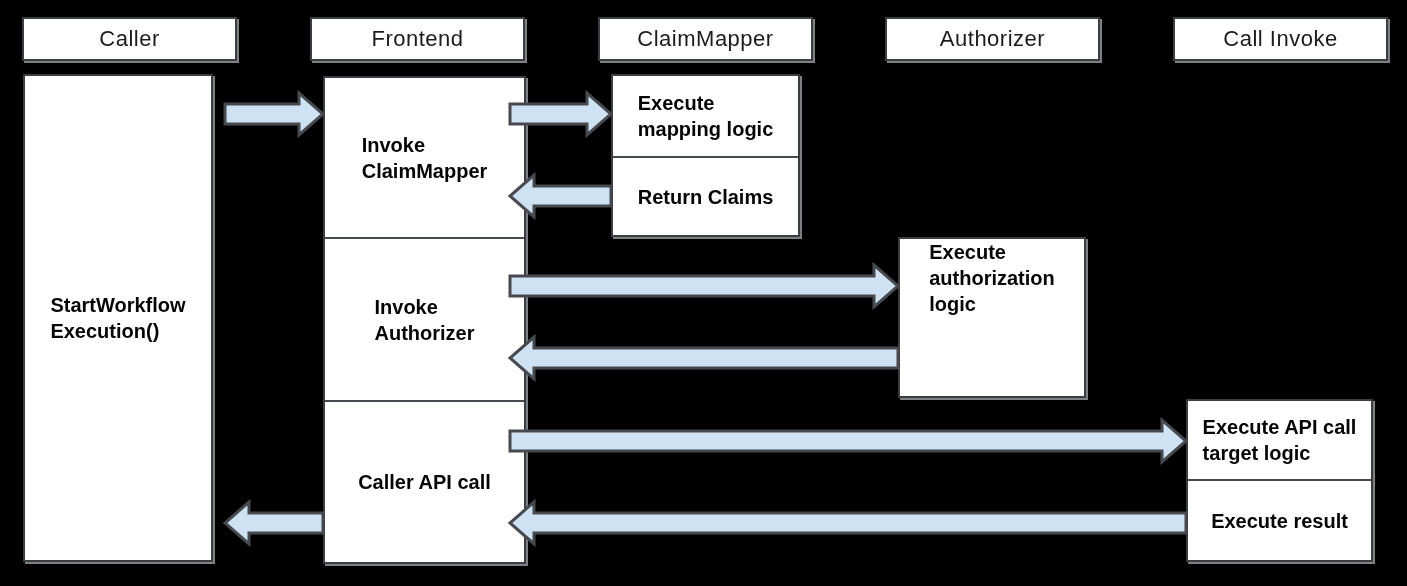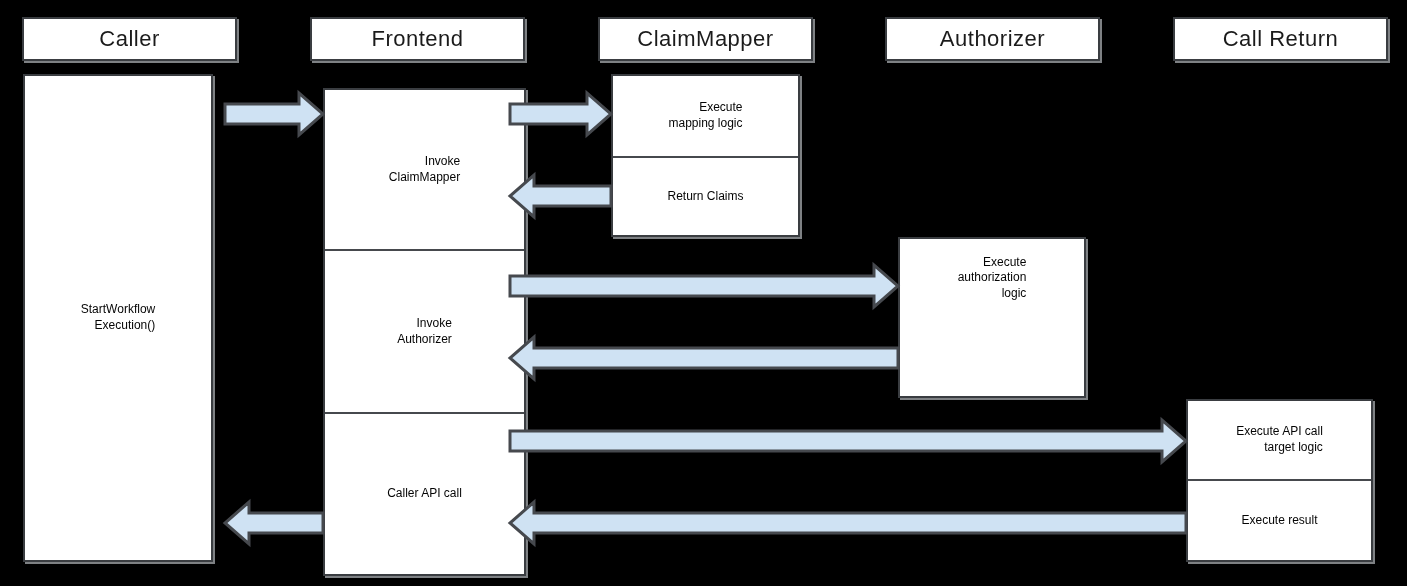--- a/index.html
+++ b/index.html
@@ -17,22 +17,22 @@
     font-size:22px;letter-spacing:.5px;color:var(--c-header_text,#1b1b1b);
   }
   .box,.stack{
     position:absolute;box-sizing:border-box;
     background:var(--c-box_fill,#fff);
     border:2px solid var(--c-box_border,#3a3d41);
     box-shadow:2px 2px 0 var(--c-box_shadow,#7e8184);
   }
   .stack{display:flex;flex-direction:column;}
   .row,.box{
-    display:flex;align-items:center;justify-content:center;text-align:right;
-    font-weight:normal;font-size:12px;line-height:1.3;white-space:pre-line;
+    display:flex;align-items:center;justify-content:center;text-align:left;
+    font-weight:bold;font-size:20px;line-height:1.3;white-space:pre-line;
     color:var(--c-body_text,#050505);
   }
   .row{flex:0 0 auto;}
   .row.grow{flex:1 1 auto;}
   .row + .row{border-top:2px solid var(--c-box_divider,#46494d);}
   svg.arrows{position:absolute;left:0;top:0;pointer-events:none;}
   svg.arrows polygon{
     fill:var(--c-arrow_fill,#cfe2f3);
     stroke:var(--c-arrow_stroke,#46494e);
     stroke-width:3;stroke-linejoin:miter;
@@ -40,26 +40,26 @@
 </style>
 </head>
 <body>
 
 <div class="canvas">
 
   <div class="hdr" style="left:22px">Caller</div>
   <div class="hdr" style="left:310px">Frontend</div>
   <div class="hdr" style="left:598px">ClaimMapper</div>
   <div class="hdr" style="left:885px">Authorizer</div>
-  <div class="hdr" style="left:1173px">Call Return</div>
+  <div class="hdr" style="left:1173px">Call Invoke</div>
 
   <div class="box" style="left:23px;top:74px;width:190px;height:488px">StartWorkflow
 Execution()</div>
 
-  <div class="stack" style="left:323px;top:88px;width:203px;height:488px">
+  <div class="stack" style="left:323px;top:76px;width:203px;height:488px">
     <div class="row" style="height:159px">Invoke
 ClaimMapper</div>
     <div class="row" style="height:161px">Invoke
 Authorizer</div>
     <div class="row grow">Caller API call</div>
   </div>
 
   <div class="stack" style="left:611px;top:74px;width:189px;height:163px">
     <div class="row" style="height:80px">Execute
 mapping logic</div>

